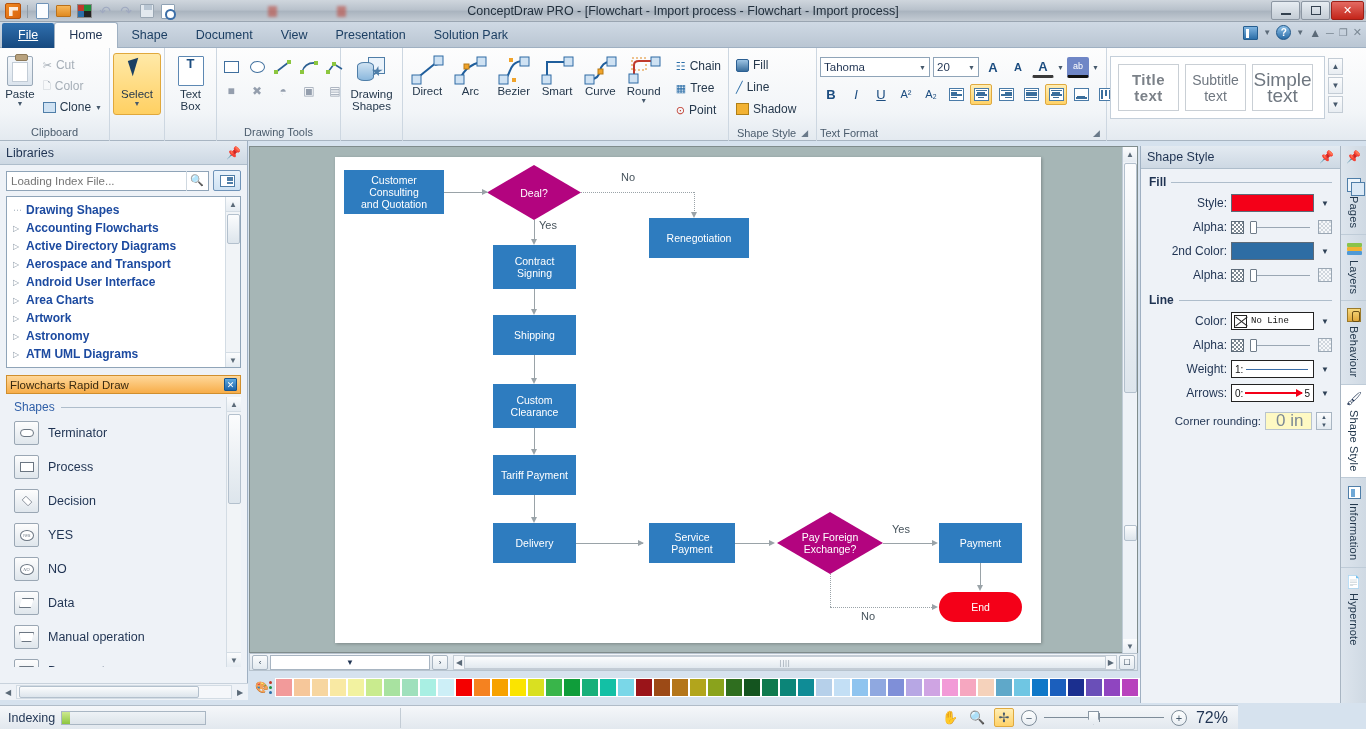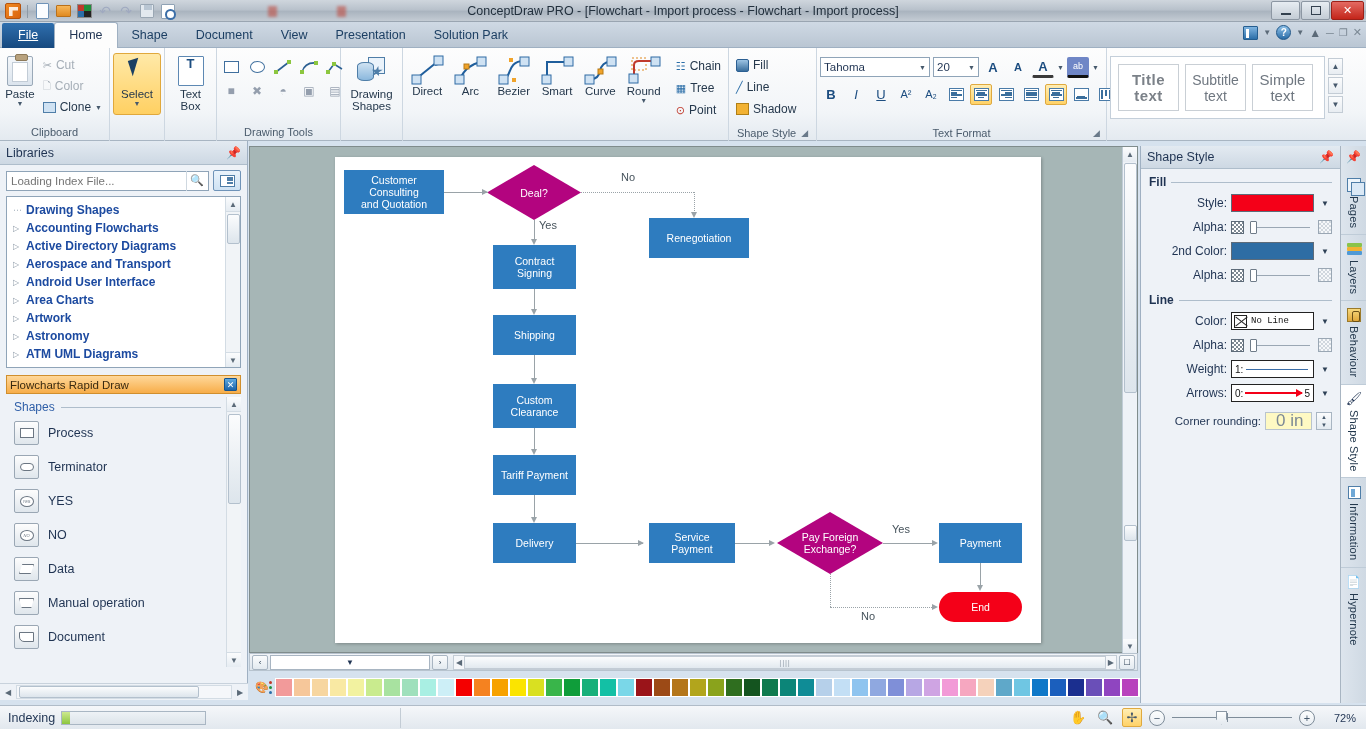--- a/index.html
+++ b/index.html
@@ -118,21 +118,21 @@
   .fbtn.on{background:linear-gradient(#ffeeb4,#ffd268);border-color:#dfa93f;}
   .alignic{width:15px;height:13px;border:1px solid #4a7ba8;background:#fff;padding:1px;
     display:flex;flex-direction:column;justify-content:space-around;}
   .alignic i{display:block;height:1.5px;background:#3a6e9c;}
   .stylegal{width:215px;height:63px;border:1px solid #c4cfda;background:#fff;display:flex;
     align-items:center;gap:6px;padding:0 7px;margin-top:2px;}
   .sbox{border:1px solid #c9cfd5;background:#fff;width:61px;height:47px;display:flex;
     flex-direction:column;align-items:center;justify-content:center;color:#6f7780;line-height:16px;}
   .sbox.title{font-size:15px;font-weight:bold;letter-spacing:.5px;color:#7b8188;}
   .sbox.sub{font-size:14px;}
-  .sbox.simple{font-size:15px;}
+  .sbox.simple{font-size:19px;}
   .galarrows{display:flex;flex-direction:column;justify-content:space-between;height:55px;margin-top:4px;}
   .galarr{width:15px;height:17px;border:1px solid #c3ccd5;background:linear-gradient(#fbfcfd,#e8edf2);
     font-size:8px;color:#46596c;display:flex;align-items:center;justify-content:center;}
   .dlg{font-size:9px;color:#6a7a8a;}
 
   
   .leftpanel{position:absolute;left:0;top:141px;width:248px;height:559px;background:#eef2f7;
     border-right:1px solid #9fb0c2;}
   .panel-head{height:24px;background:linear-gradient(#e3eaf1,#cdd8e3);border-bottom:1px solid #aebdcb;
     display:flex;align-items:center;padding:0 6px;justify-content:space-between;}
@@ -313,21 +313,21 @@
   .ic-layers i{position:absolute;left:0;width:15px;height:4px;border-radius:1px;}
   .ic-beh{width:14px;height:14px;background:linear-gradient(#f7d97e,#e0a83c);border:1px solid #9b7a2a;
     position:relative;}
   .ic-beh:after{content:"";position:absolute;left:4px;top:2px;width:6px;height:9px;border:1px solid #6a5018;
     border-radius:2px;}
   .ic-brush{font-size:13px;}
   .ic-info{width:13px;height:13px;border:1px solid #4f7ea8;background:#fff;position:relative;}
   .ic-info:after{content:"";position:absolute;left:2px;top:2px;width:4px;height:8px;background:#6fa8d6;}
 
   
-  .statusbar{position:absolute;left:0;top:705px;width:1366px;height:24px;
+  .statusbar{position:absolute;left:0;top:705px;width:1238px;height:24px;
     background:linear-gradient(#f5f7fa,#e2e8ee);border-top:1px solid #b0bcc8;display:flex;align-items:center;}
   .sb-left{display:flex;align-items:center;gap:6px;padding-left:8px;width:400px;}
   .sb-left .t{font-size:12.5px;color:#1f3352;}
   .progress{width:145px;height:14px;background:linear-gradient(#eef2f6,#dde4ea);border:1px solid #a9b6c3;
     position:relative;}
   .progress .fill{position:absolute;left:0;top:0;bottom:0;width:8px;
     background:linear-gradient(#cde98e,#8dc63f);}
   .sb-div{width:1px;height:20px;background:#c3ccd5;}
   .sb-right{margin-left:auto;display:flex;align-items:center;gap:7px;padding-right:10px;}
   .zbtn{width:20px;height:19px;display:flex;align-items:center;justify-content:center;font-size:13px;
@@ -335,21 +335,21 @@
   .zbtn.on{background:linear-gradient(#ffeeb4,#ffd268);border-color:#dfa93f;}
   .zslider{width:120px;height:16px;position:relative;display:flex;align-items:center;}
   .zslider .ztrack{position:absolute;left:0;right:0;height:1px;background:#7e8c99;}
   .zslider .ztick{position:absolute;left:55px;width:1px;height:9px;background:#7e8c99;}
   .zslider .zknob{position:absolute;left:44px;width:11px;height:14px;
     background:linear-gradient(#fdfefe,#e4eaf0);border:1px solid #8a97a4;
     clip-path:polygon(0 0,100% 0,100% 62%,50% 100%,0 62%);}
   .zcircle{width:16px;height:16px;border-radius:50%;border:1px solid #7e8c99;
     background:linear-gradient(#fdfefe,#e9eef3);display:flex;align-items:center;justify-content:center;
     font-size:11px;color:#46596c;line-height:12px;}
-  .zpct{font-size:11px;color:#1f3352;width:34px;text-align:right;}
+  .zpct{font-size:16px;color:#1f3352;width:34px;text-align:right;}
 </style>
 </head>
 <body>
 
 <div id="app">
 
   <div class="titlebar">
     <div class="qat">
       <span class="qicon">
           <span class="logo-sq"></span>
@@ -708,21 +708,21 @@
             </span>
           <span class="fbtn">
               <span class="alignic" style="flex-direction:row;justify-content:space-around">
                 <i style="width:2px;height:100%"></i>
                 <i style="width:2px;height:70%"></i>
                 <i style="width:2px;height:100%"></i>
               </span>
             </span>
         </div>
       </div>
-      <div class="rgroup-label" style="display:flex;align-items:center;justify-content:center;gap:6px">
+      <div class="rgroup-label" style="display:flex;align-items:center;gap:6px">
         <span>Text Format</span>
         <span class="dlg" style="position:absolute;right:6px">◢</span>
       </div>
     </div>
 
     <div class="rgroup" style="width:258px;border-right:0">
       <div class="rgroup-body" style="gap:3px;padding-top:4px">
         <div class="stylegal">
           <div class="sbox title">
             <span>Title</span>
@@ -821,29 +821,35 @@
       <span class="libclose">✕</span>
     </div>
 
     <div class="shapespane">
       <div class="shapes-hdr">
         <span class="t">Shapes</span>
         <span class="ln"></span>
       </div>
       <div class="shrow">
         <span class="shicon">
-            <i class="g-proc"></i>
-          </span>
-        <span class="lbl">Process</span>
+            <i class="g-term"></i>
+          </span>
+        <span class="lbl">Terminator</span>
       </div>
       <div class="shrow">
         <span class="shicon">
-            <i class="g-term"></i>
-          </span>
-        <span class="lbl">Terminator</span>
+            <i class="g-proc"></i>
+          </span>
+        <span class="lbl">Process</span>
+      </div>
+      <div class="shrow">
+        <span class="shicon">
+            <i class="g-dec"></i>
+          </span>
+        <span class="lbl">Decision</span>
       </div>
       <div class="shrow">
         <span class="shicon">
             <i class="g-circ">YES</i>
           </span>
         <span class="lbl">YES</span>
       </div>
       <div class="shrow">
         <span class="shicon">
             <i class="g-circ">NO</i>

